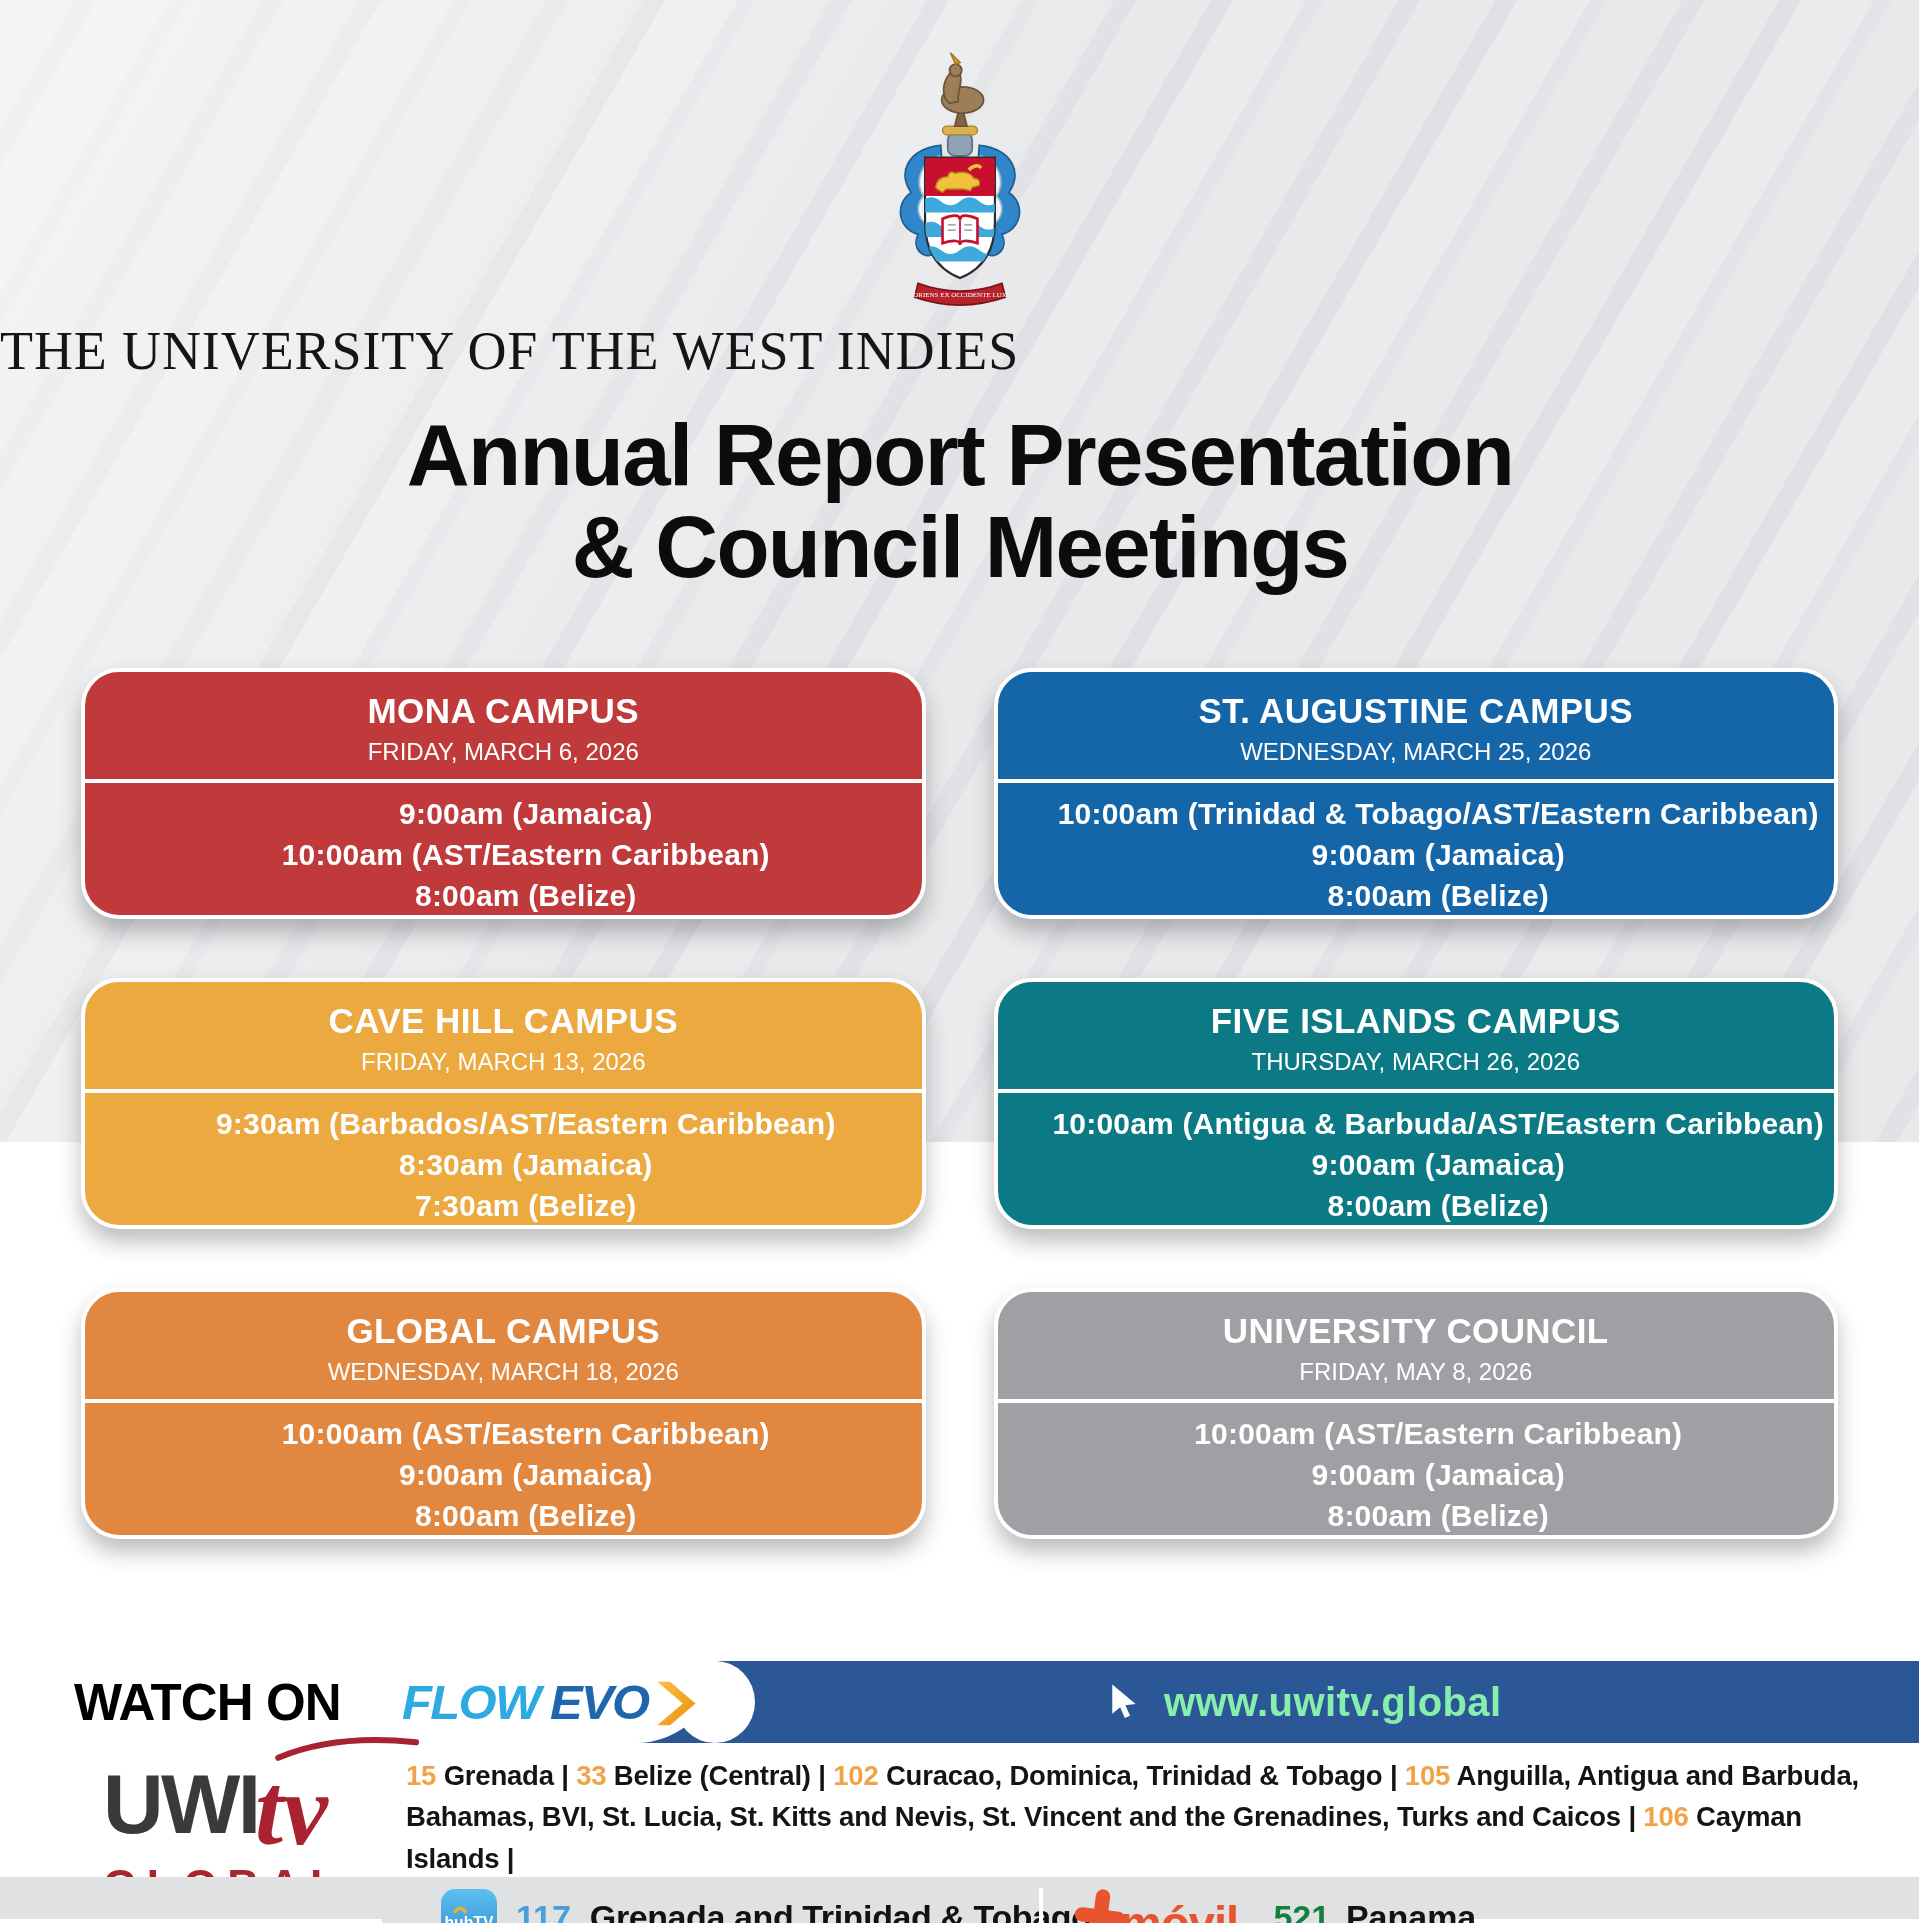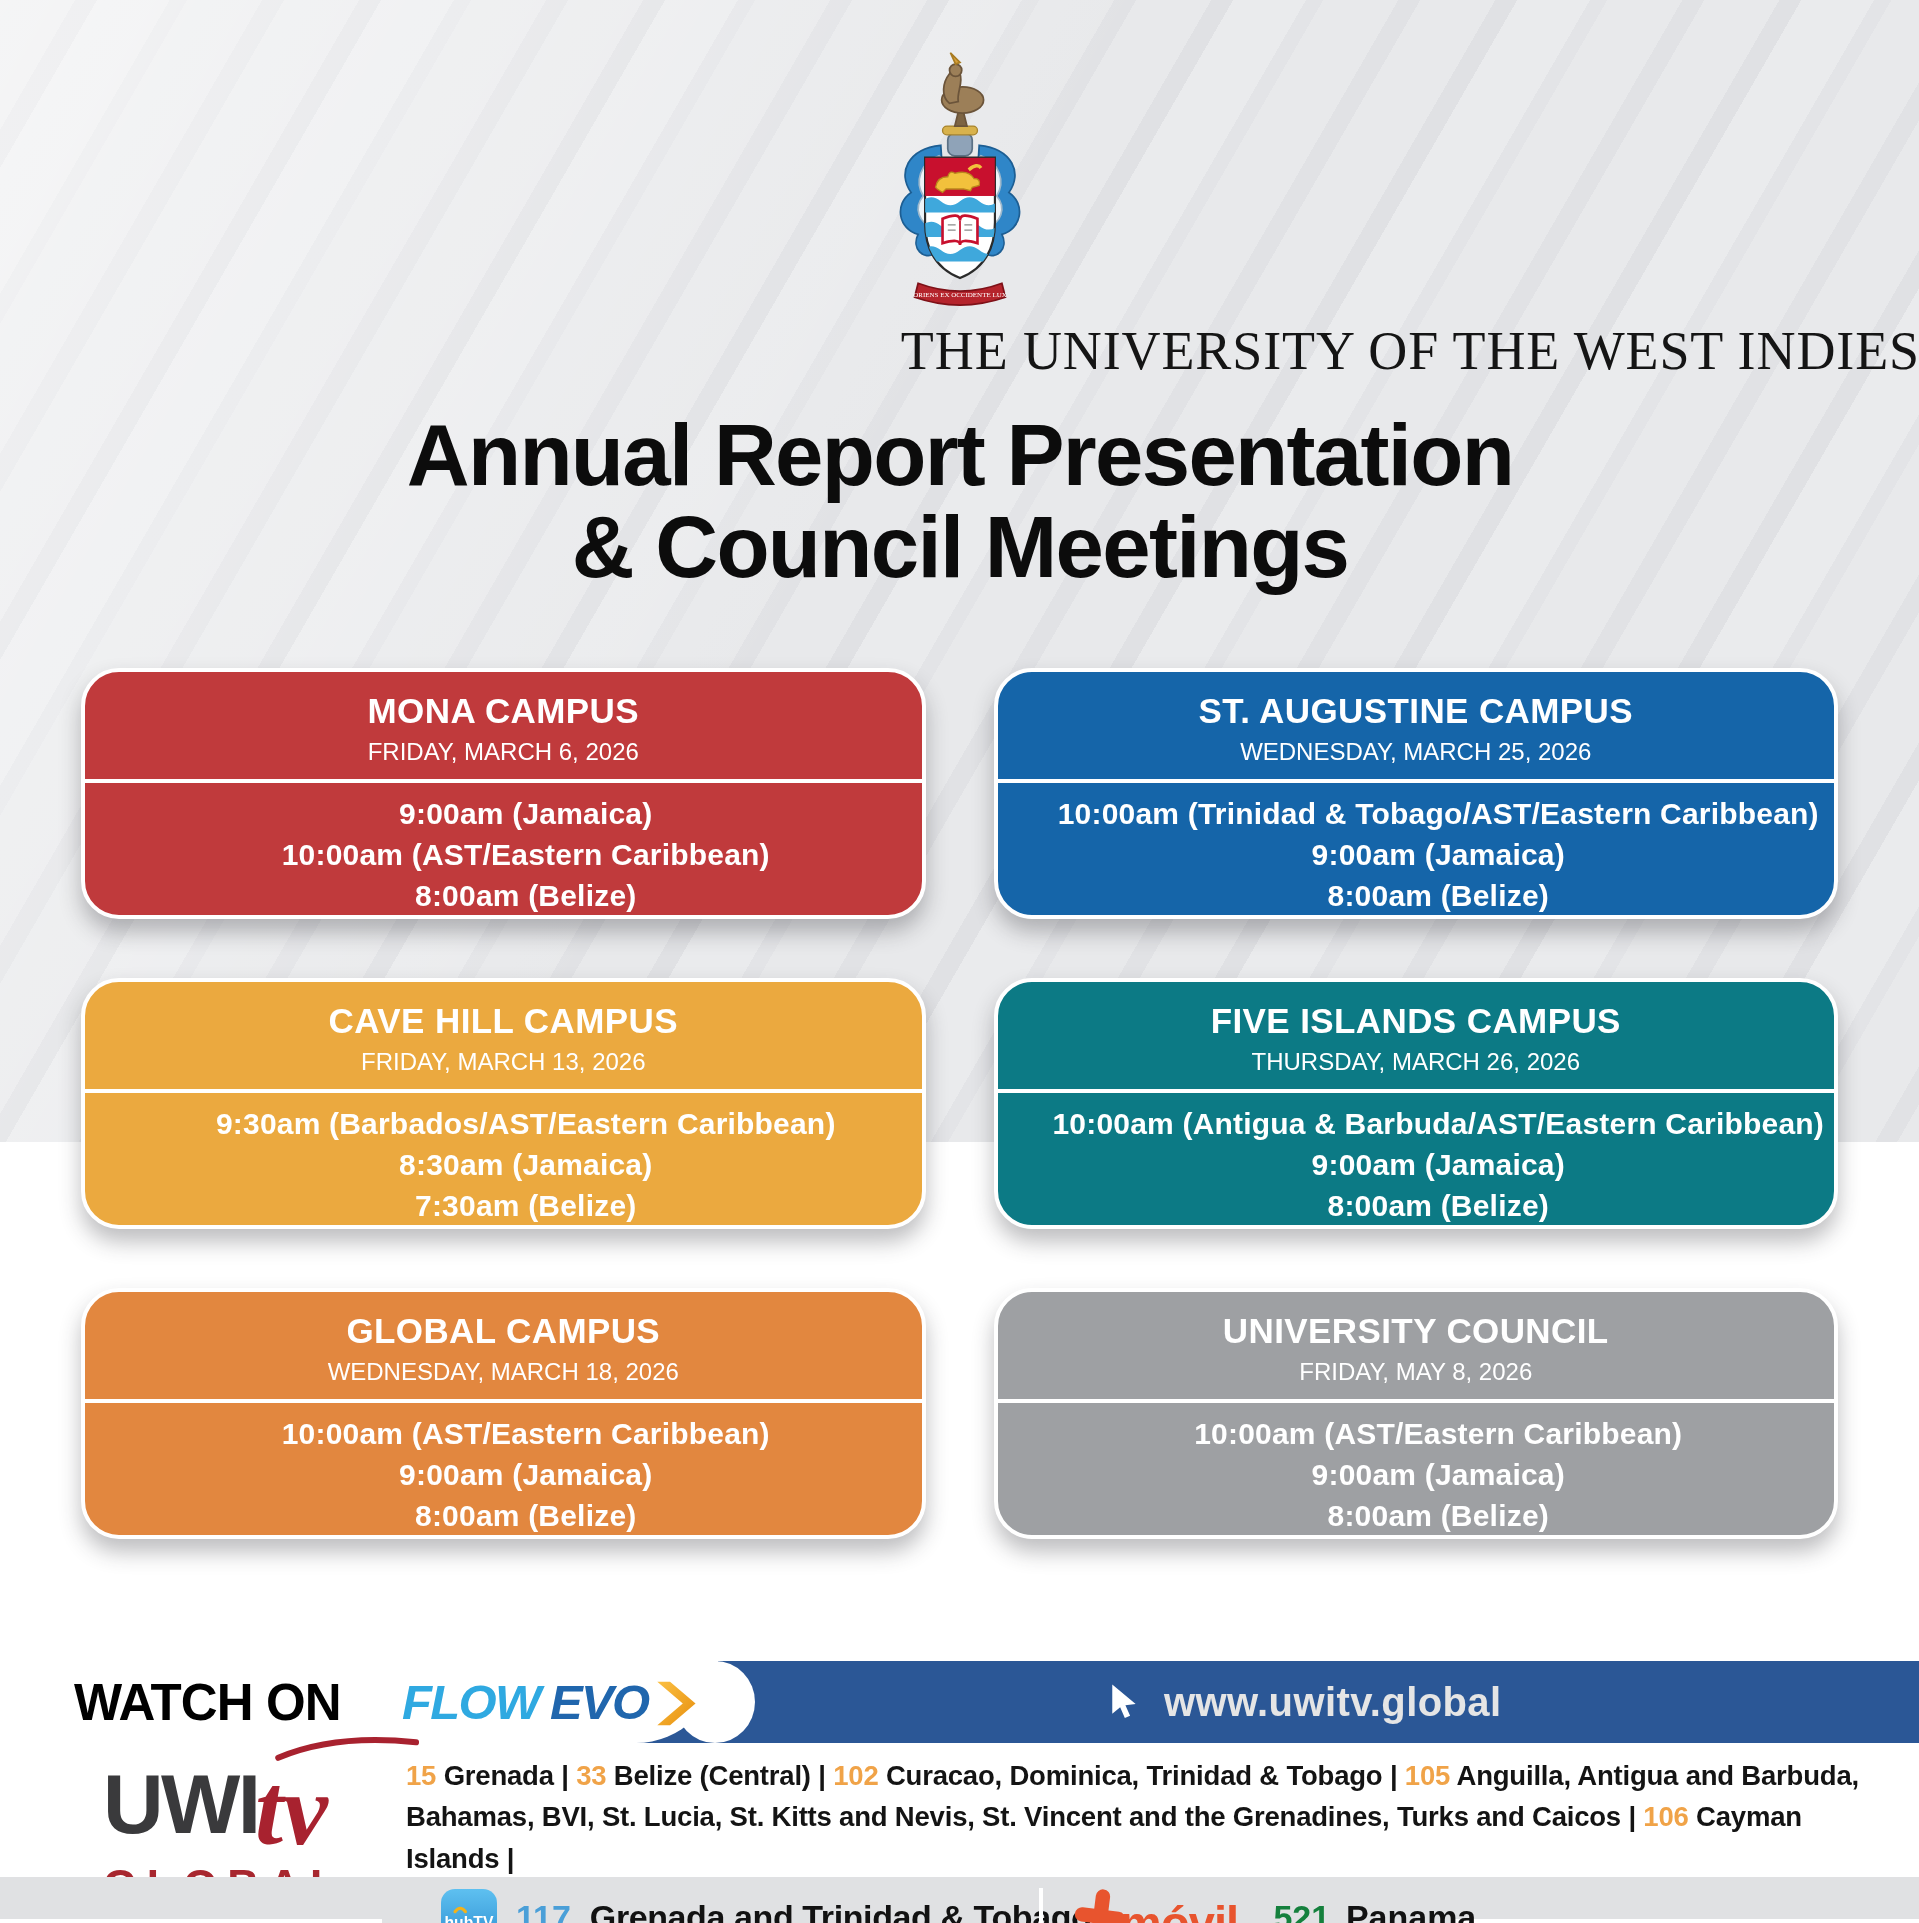--- a/index.html
+++ b/index.html
@@ -13,21 +13,21 @@
       linear-gradient(120deg, rgba(255,255,255,.55) 0%, rgba(255,255,255,0) 45%),
       repeating-linear-gradient(120deg,
         #e8e9eb 0 65px, #e0e1e4 65px 84px,
         #eaebed 84px 147px, #e3e4e7 147px 162px,
         #e8e9eb 162px 227px, #e1e2e5 227px 246px);
   }
 
   .crest{position:absolute;top:51px;left:50%;transform:translateX(-50%);}
 
   .uni-name{
-    position:absolute;top:320px;left:0;width:100%;text-align:right;
+    position:absolute;top:320px;left:0;width:100%;text-align:left;
     font-family:"Liberation Serif","DejaVu Serif",serif;
     font-size:54px;color:#151515;letter-spacing:0.9px;white-space:nowrap;
   }
   .main-title{
     position:absolute;top:409px;left:0;width:100%;text-align:center;
     font-size:87px;line-height:1.06;font-weight:bold;color:#0c0c0c;letter-spacing:-1.7px;
   }
 
   
   .cards{
@@ -52,21 +52,21 @@
   .watch-left{position:absolute;left:0;top:0;width:718px;height:82px;background:#ffffff;border-bottom-right-radius:83px;}
   .watch-left::after{content:'';position:absolute;right:-37px;top:0;width:80px;height:100%;background:#ffffff;border-radius:50%;}
   .watch-on{position:absolute;left:74px;top:0;height:82px;display:flex;align-items:center;
     font-size:51px;font-weight:bold;color:#000;letter-spacing:-0.9px;}
   .flow-logo{position:absolute;left:402px;top:0;height:82px;display:flex;align-items:center;
     font-style:italic;font-weight:bold;font-size:49px;letter-spacing:-1.7px;}
   .flow-word{color:#2FA9E1;}
   .evo-word{color:#2066AD;margin-left:10.5px;}
   .flow-chevron{margin-left:1.7px;position:relative;top:1.7px;}
   .url-group{position:absolute;left:1107px;top:0;height:82px;display:flex;align-items:center;gap:26px;}
-  .url-text{color:#e5e5e5;font-size:40px;font-weight:bold;letter-spacing:0.4px;}
+  .url-text{color:#86efac;font-size:40px;font-weight:bold;letter-spacing:0.4px;}
 
   .uwitv-logo{position:absolute;left:103px;top:80px;width:288px;}
   .uwitv-row{position:relative;white-space:nowrap;}
   .uwi-word{font-size:84px;font-weight:bold;color:#3A3A3C;letter-spacing:-2.6px;}
   .tv-word{font-family:"Liberation Serif","DejaVu Serif",serif;font-style:italic;font-weight:bold;
     font-size:101px;color:#A8222F;margin-left:-3.5px;position:relative;top:10.5px;}
   .tv-flourish{position:absolute;left:171px;top:-8.7px;}
   .global-word{font-size:44px;font-weight:bold;color:#A8272F;letter-spacing:9.6px;margin-top:3.5px;}
 
   .channels{position:absolute;left:406px;top:94px;width:1489px;

